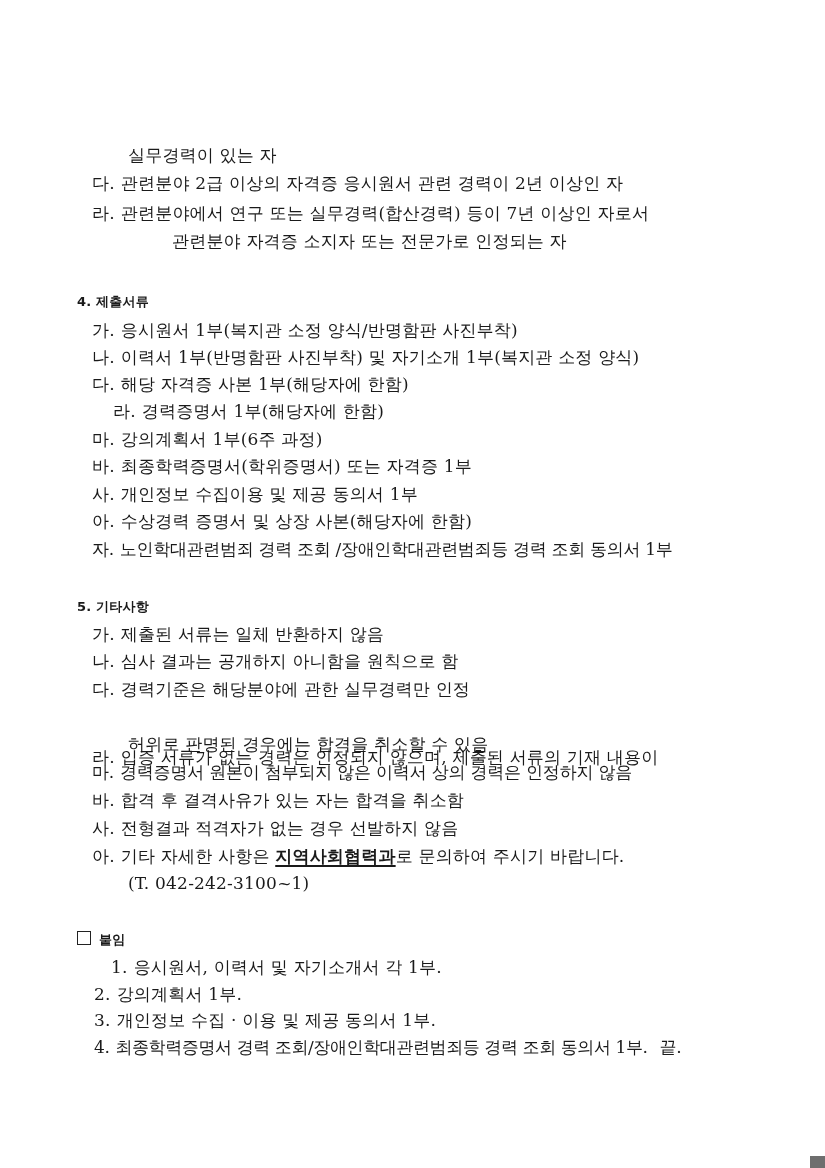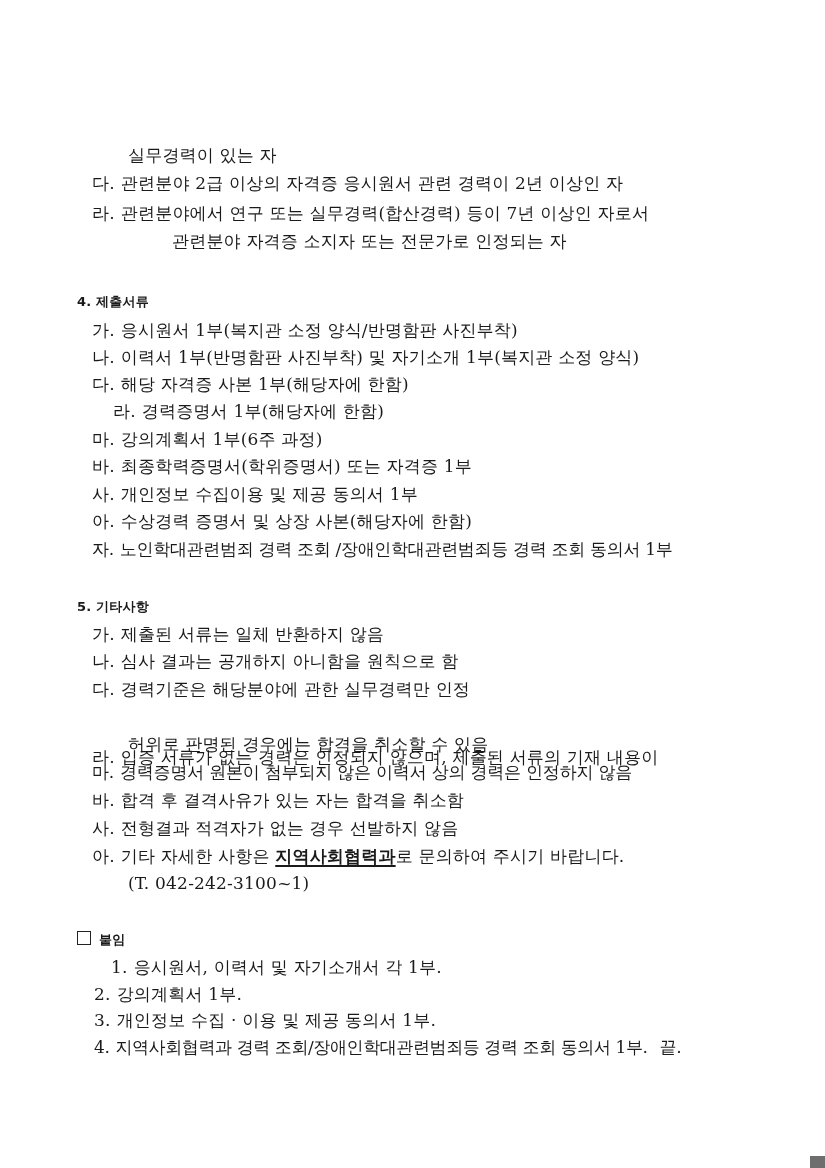--- a/index.html
+++ b/index.html
@@ -154,18 +154,18 @@
     <div class="line" style="left:94px; top:956px;margin-left:17px;">
       <span class="marker">1.</span><span>응시원서, 이력서 및 자기소개서 각 1부.</span>
     </div>
     <div class="line" style="left:94px; top:983px;">
       <span class="marker">2.</span><span>강의계획서 1부.</span>
     </div>
     <div class="line" style="left:94px; top:1009px;">
       <span class="marker">3.</span><span>개인정보 수집 · 이용 및 제공 동의서 1부.</span>
     </div>
     <div class="line" style="left:94px; top:1036px; letter-spacing:-0.4px;">
-      <span class="marker">4.</span><span>지역사회협력과 경력 조회/장애인학대관련범죄등 경력 조회 동의서 1부.</span><span style="margin-left:12px;">끝.</span>
+      <span class="marker">4.</span><span>최종학력증명서 경력 조회/장애인학대관련범죄등 경력 조회 동의서 1부.</span><span style="margin-left:12px;">끝.</span>
     </div>
   </div>
 
   <div class="corner-bar"></div>
 </div>
 
 </body></html>

